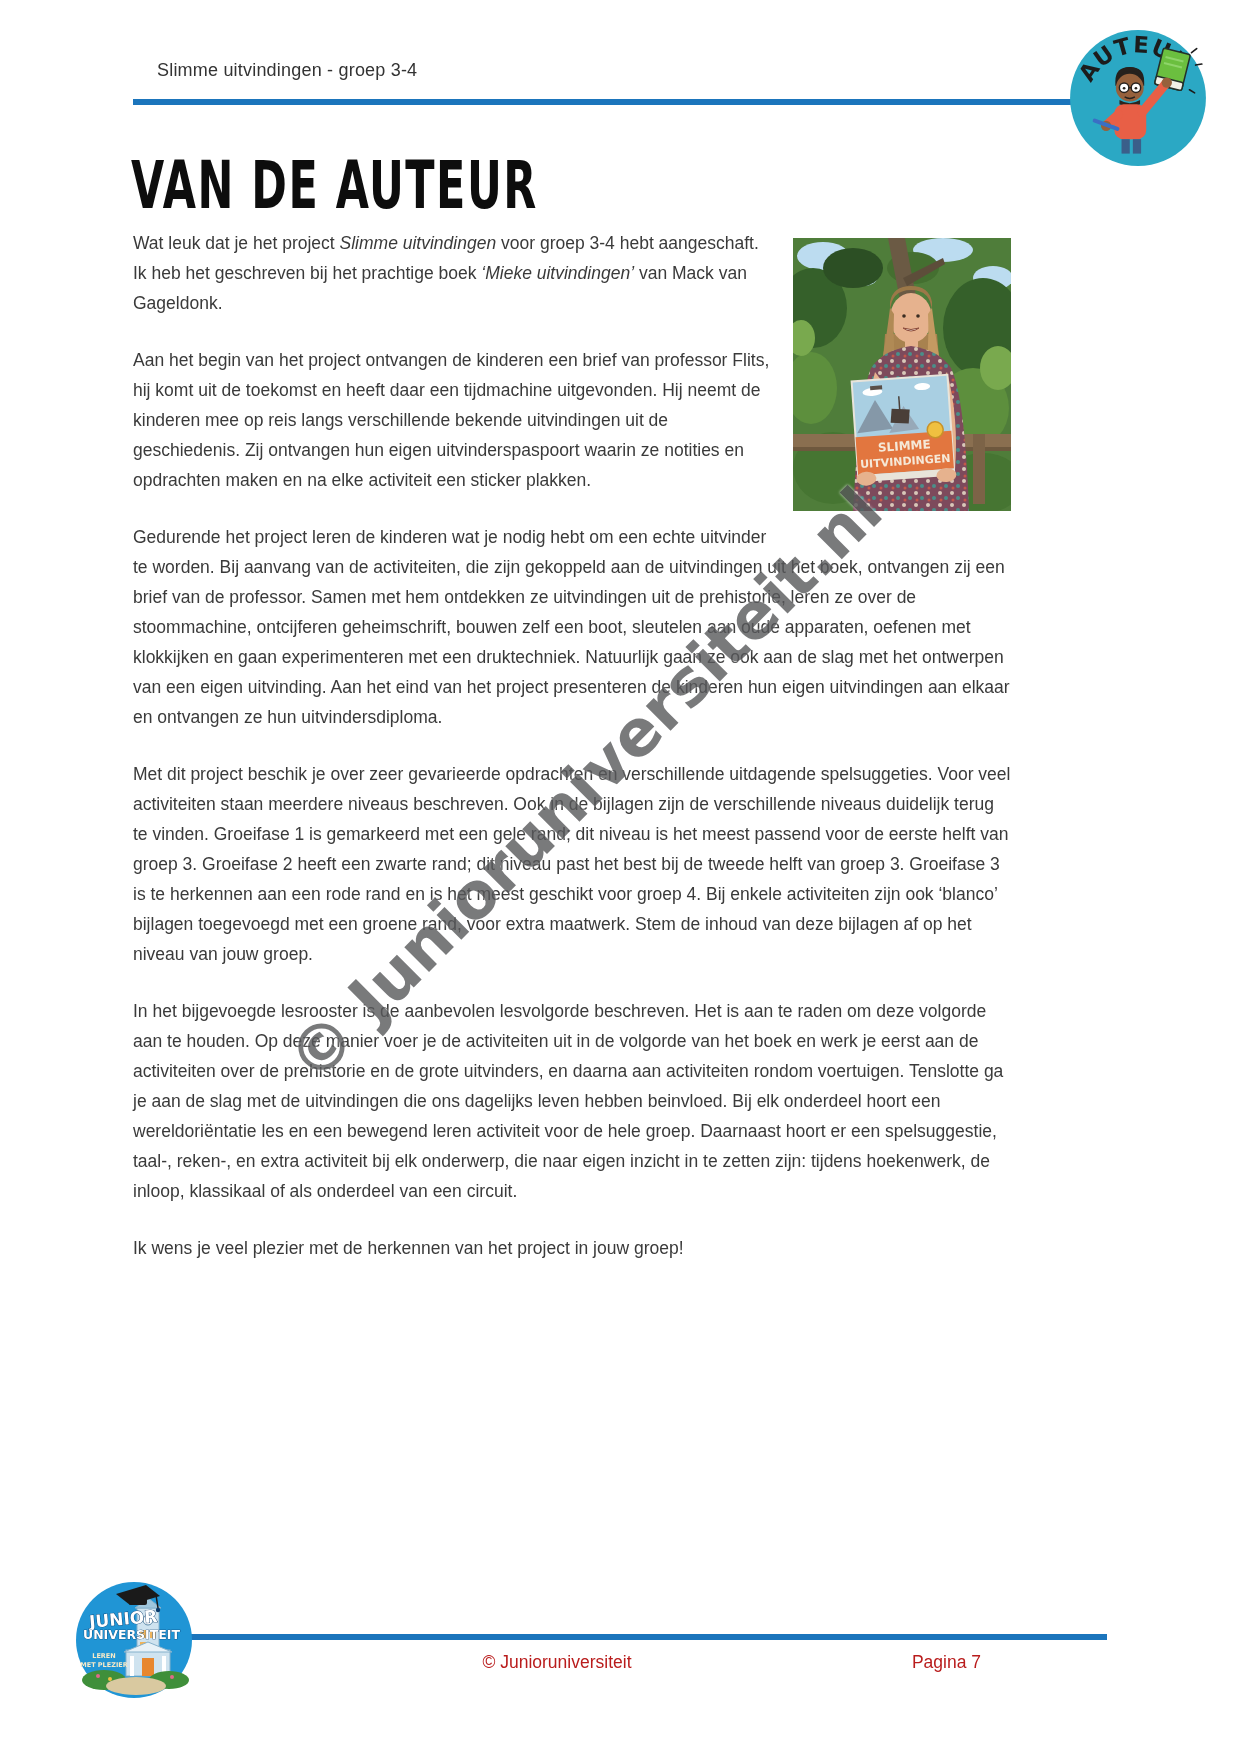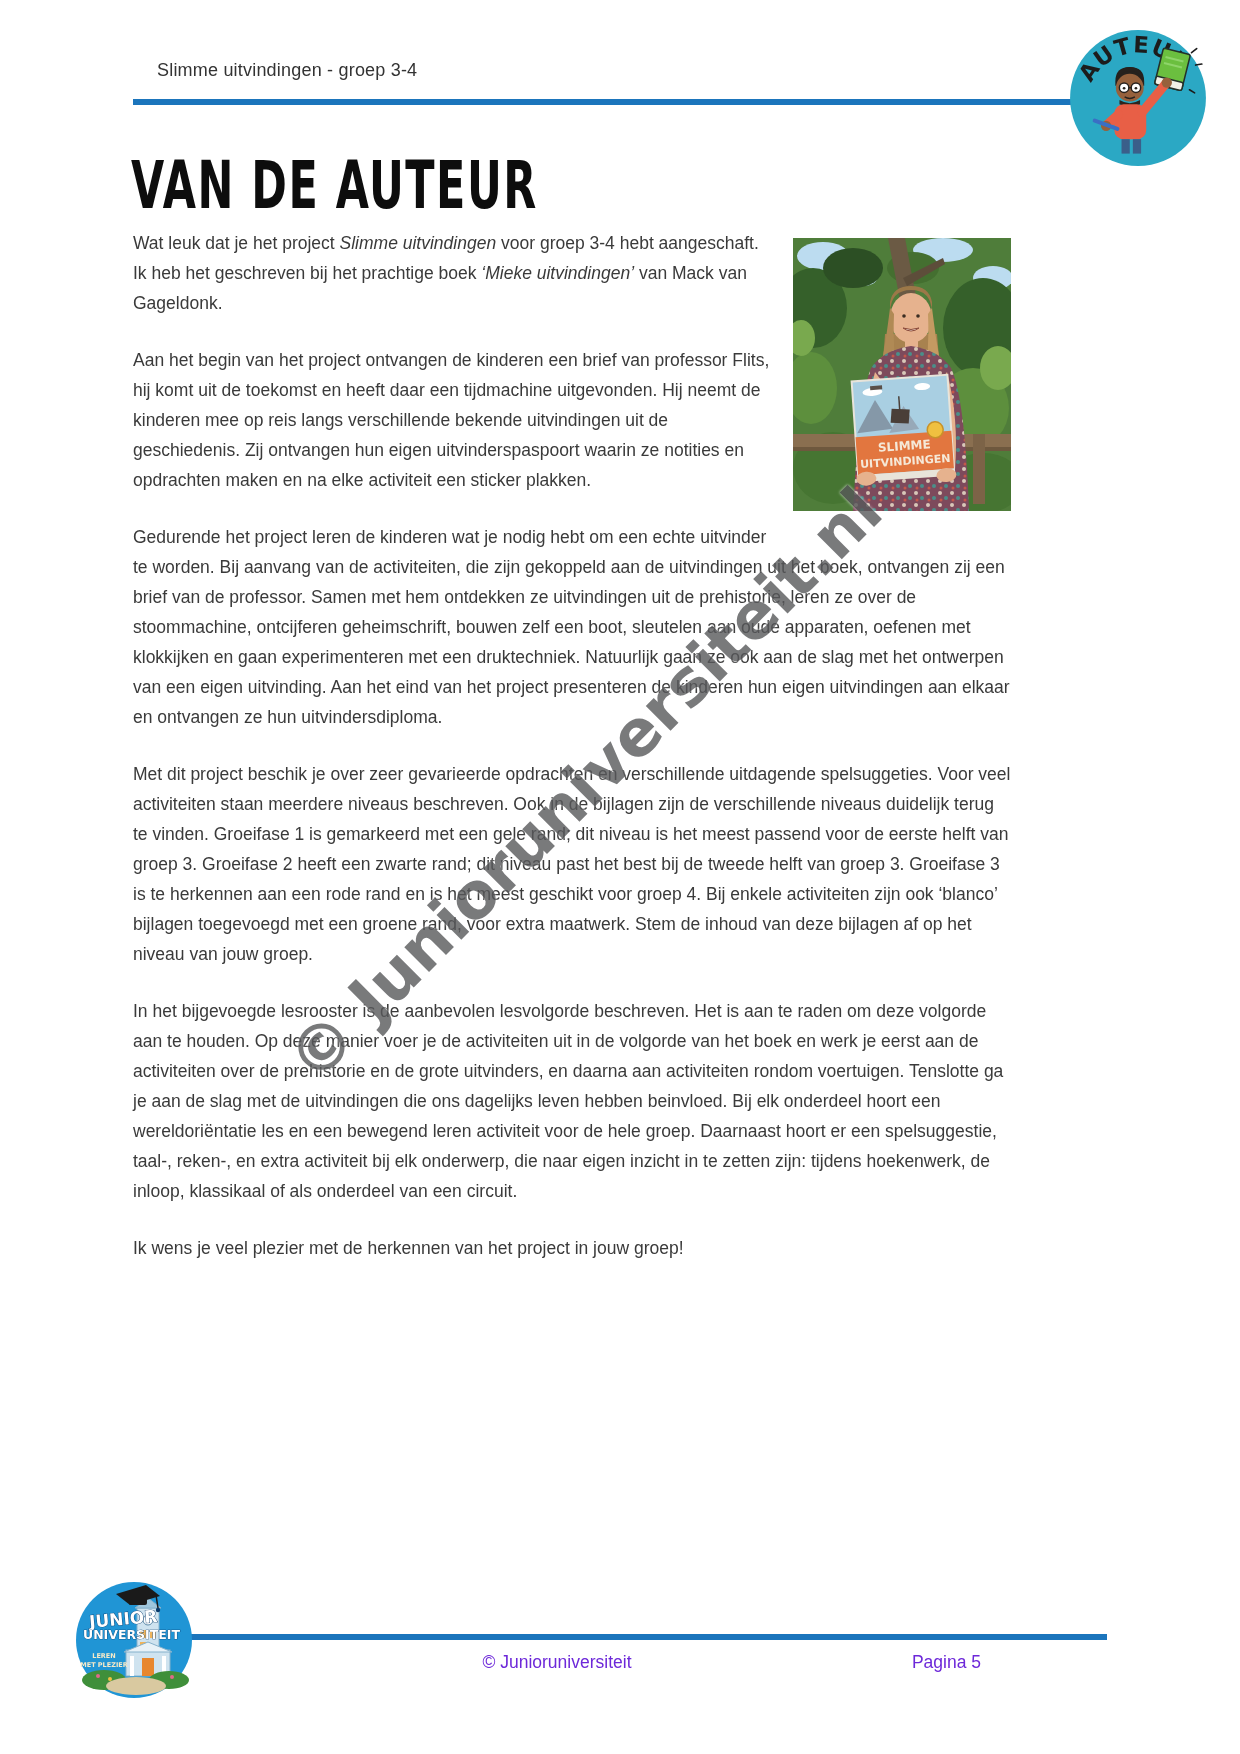--- a/index.html
+++ b/index.html
@@ -59,21 +59,21 @@
   
   .footer-rule{
     position:absolute;left:133px;top:1634px;
     width:974px;height:6px;background:#1b75bc;
   }
   .junior-logo{
     position:absolute;left:74px;top:1580px;width:120px;height:120px;z-index:6;
   }
   .footer-row{
     position:absolute;left:133px;top:1652px;width:848px;height:30px;
-    font-size:17.5px;color:#6d28d9;
+    font-size:17.5px;color:#b91c1c;
   }
   .footer-copyright{
     position:absolute;left:0;right:0;text-align:center;
   }
   .footer-page{
     position:absolute;right:0;text-align:right;
   }
   svg text{font-family:"DejaVu Sans", sans-serif;}
 </style>
 </head>
@@ -263,16 +263,16 @@
         <text x="16" y="44" font-size="17" font-weight="bold" fill="#ffffff" stroke="#0a3a6a" stroke-width="0.8" paint-order="stroke">JUNIOR</text>
       </g>
       <text x="9" y="59" font-size="12.5" font-weight="bold" fill="#ffffff" stroke="#0a3a6a" stroke-width="0.7" paint-order="stroke">UNIVERSITEIT</text>
       <text x="30" y="78" text-anchor="middle" font-size="6.5" font-weight="bold" fill="#f5e9c8">LEREN</text>
       <text x="30" y="87" text-anchor="middle" font-size="6.5" font-weight="bold" fill="#f5e9c8">MET PLEZIER</text>
     </svg>
   </div>
 
   <div class="footer-row">
     <div class="footer-copyright">© Junioruniversiteit</div>
-    <div class="footer-page">Pagina 5</div>
+    <div class="footer-page">Pagina 7</div>
   </div>
 
 </div>
 
 </body></html>

